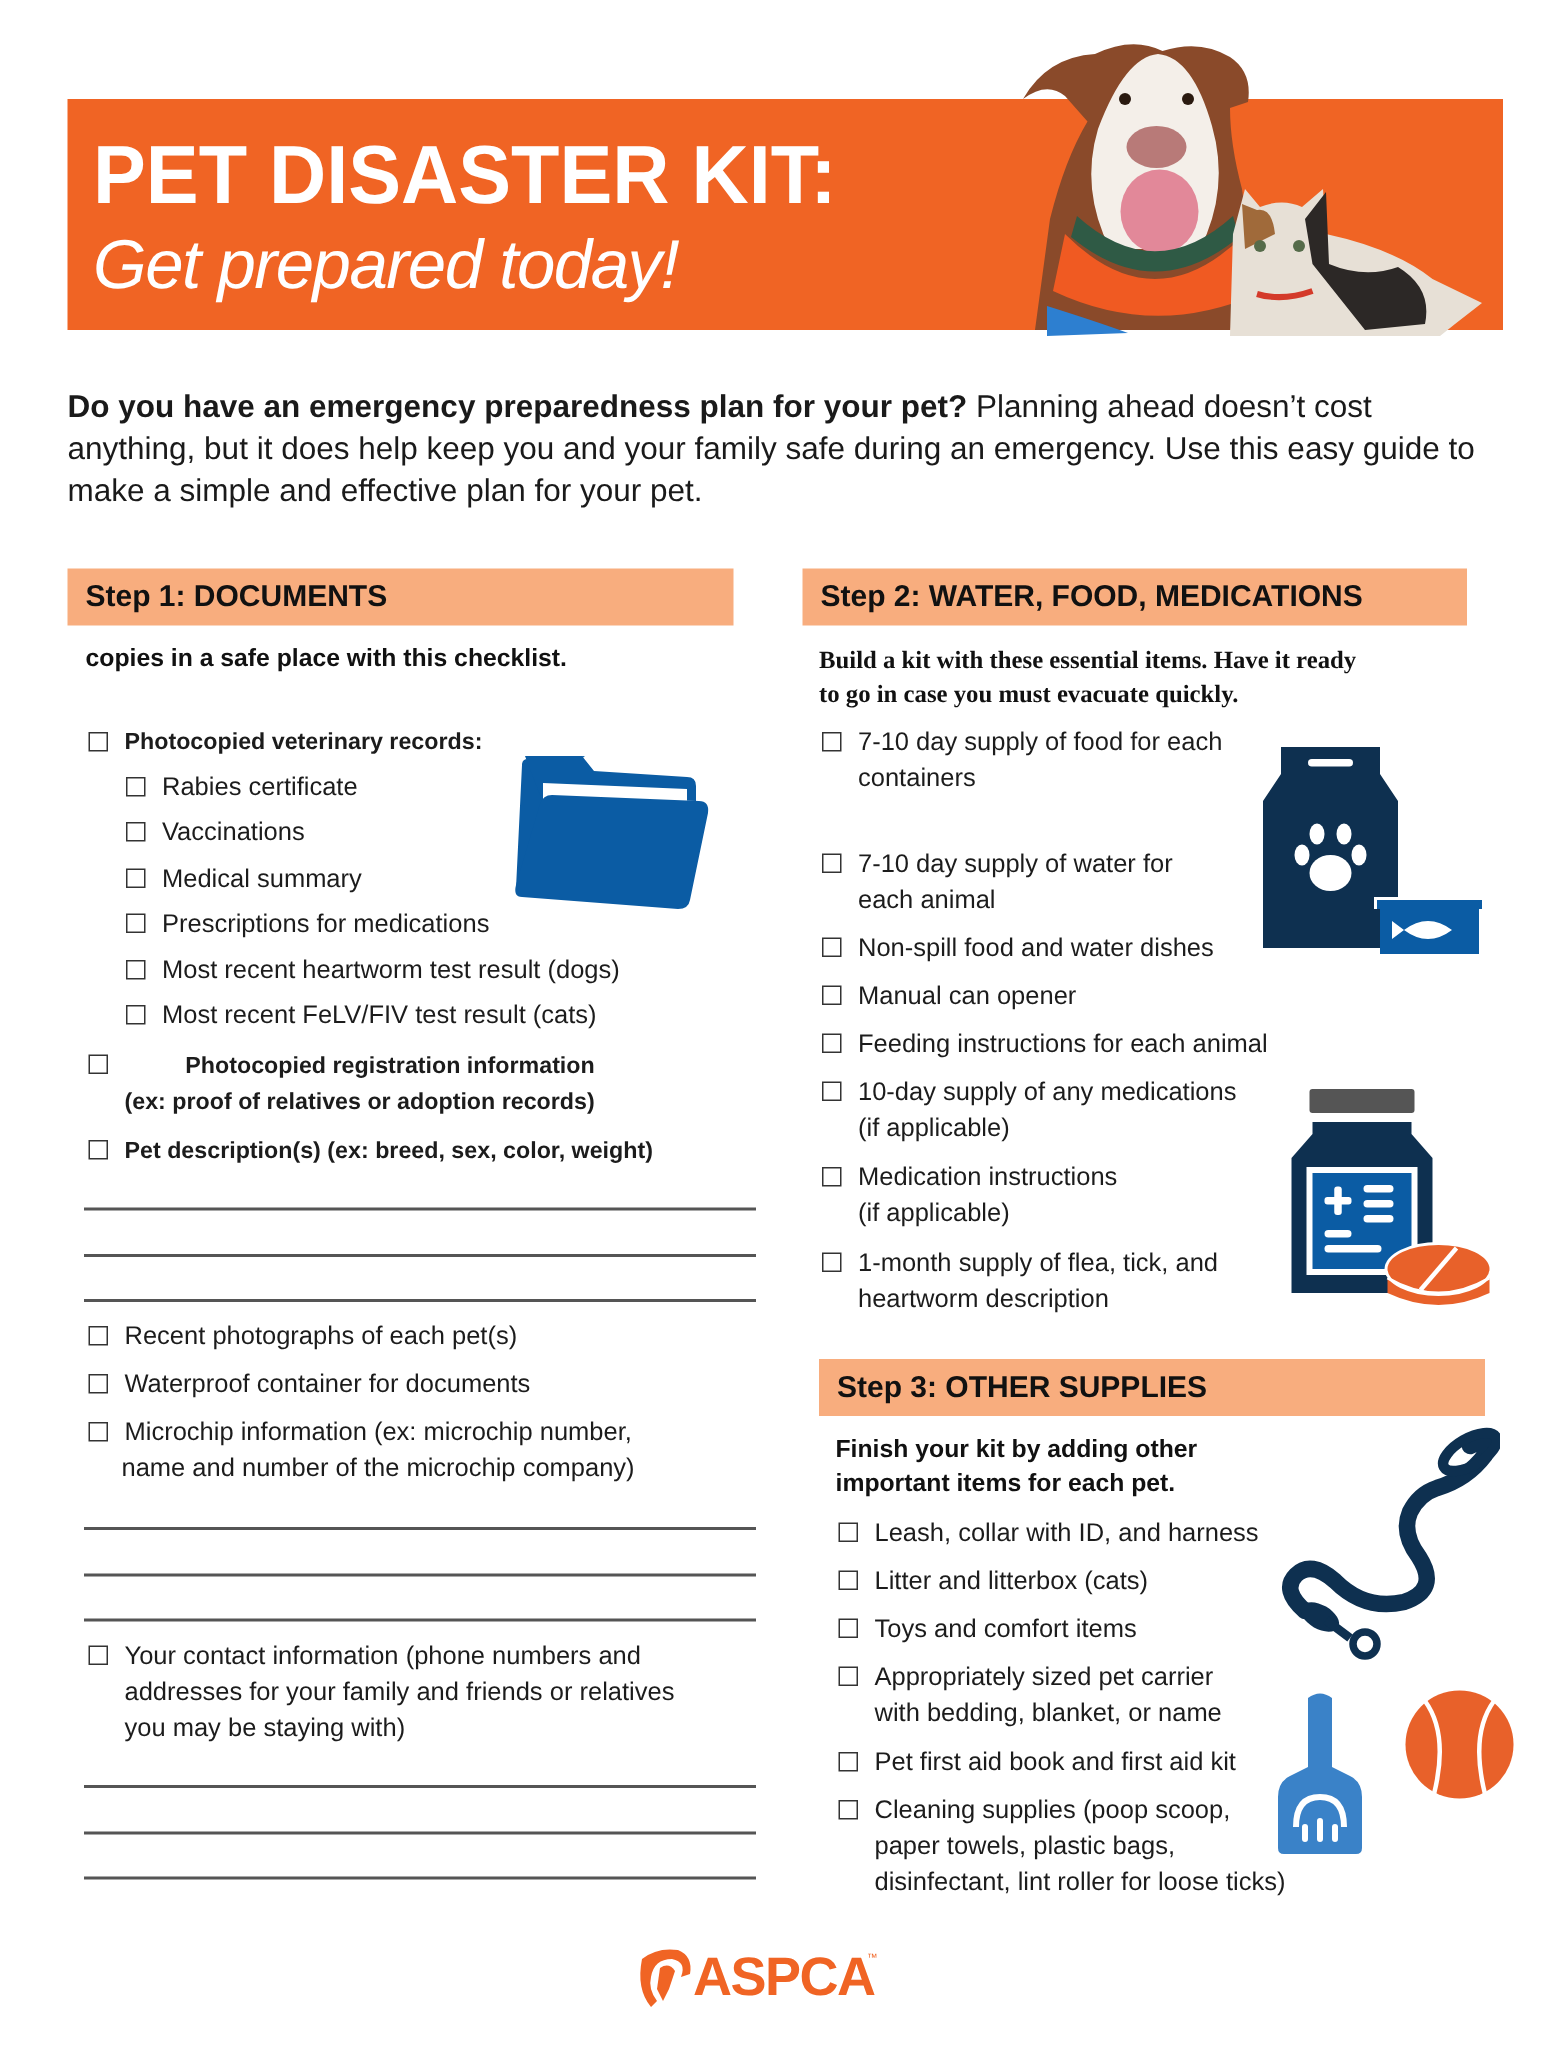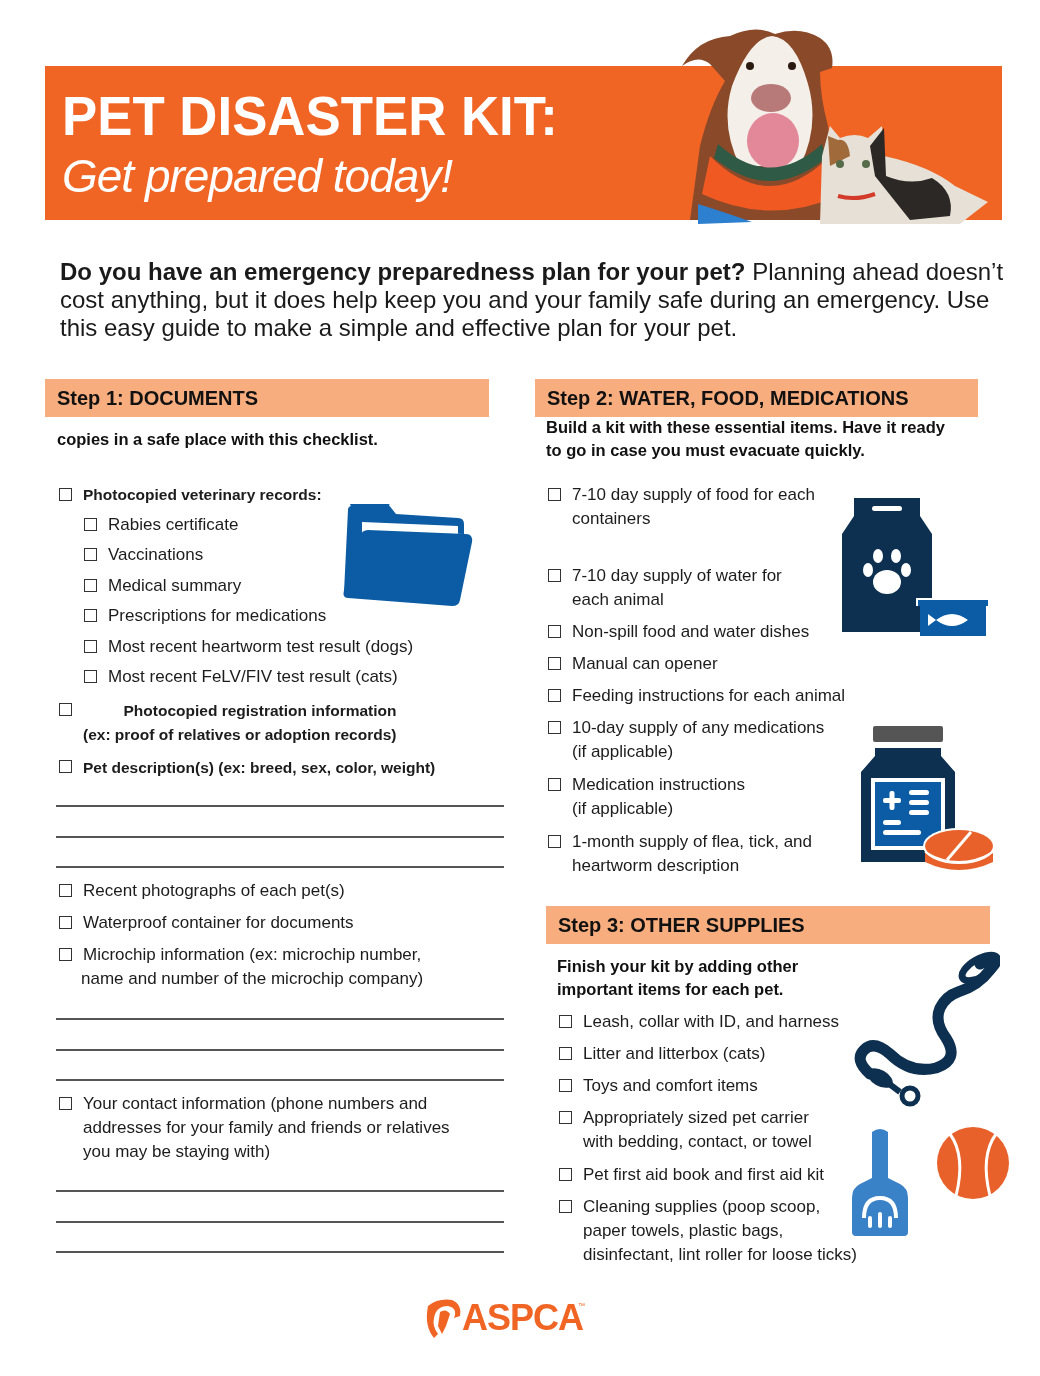--- a/index.html
+++ b/index.html
@@ -8,21 +8,21 @@
   .abs { position:absolute; }
 
   
   .banner { left:45px; top:66px; width:957px; height:154px; background:#F06424; }
   .banner-title { left:62px; top:86px; color:#fff; font-weight:bold; font-size:55px; letter-spacing:0px;
                   font-family:"Liberation Sans", sans-serif; line-height:60px; transform:scaleX(0.96); transform-origin:left; }
   .banner-sub { left:62px; top:148px; color:#fff; font-style:italic; font-size:46px; line-height:56px; font-weight:normal; letter-spacing:-1px;text-align:center; }
   .pets { left:670px; top:26px; width:330px; height:200px; }
 
   
-  .intro { left:60px; top:258px; width:960px; font-size:24px; line-height:28px; color:#1a1a1a; }
+  .intro { left:45px; top:258px; width:960px; font-size:21px; line-height:28px; color:#1a1a1a; }
   .intro b { font-weight:bold; }
 
   
   .step-head { height:38px; background:#F8AD7E; display:flex; align-items:center; padding-left:12px; box-sizing:border-box;
                font-weight:bold; font-size:20px; color:#111; }
   .step-lead { font-weight:bold; font-size:16.5px; line-height:23px; color:#111; }
 
   
   .item { position:absolute; font-size:17px; line-height:24px; color:#1c1c1c; }
   .item.bold { font-weight:bold; font-size:15.5px;text-align:right; }
@@ -129,21 +129,21 @@
   <div>Your contact information (phone numbers and</div>
   <div>addresses for your family and friends or relatives</div>
   <div>you may be staying with)</div>
 </div>
 
 <div class="rule" style="left:56px;top:1190px;width:448px"></div>
 <div class="rule" style="left:56px;top:1221px;width:448px"></div>
 <div class="rule" style="left:56px;top:1251px;width:448px"></div>
 
 <div class="abs step-head" style="left:535px;top:379px;width:443px;">Step 2: WATER, FOOD, MEDICATIONS</div>
-<div class="abs step-lead" style="left:546px;top:416px;">
+<div class="abs step-lead" style="left:546px;top:428px;font-family:Liberation Serif, serif;">
   <div>Build a kit with these essential items. Have it ready</div>
   <div>to go in case you must evacuate quickly.</div>
 </div>
 
 <svg class="abs" style="left:840px;top:494px;width:152px;height:142px" viewBox="0 0 152 142">
   <path d="M14 4 L80 4 L80 22 L92 40 L92 138 L2 138 L2 40 L14 22 Z" fill="#0E3050"></path>
   <rect x="32" y="12" width="30" height="5" rx="2.5" fill="#fff"></rect>
   <ellipse cx="47" cy="88" rx="14" ry="12" fill="#fff"></ellipse>
   <ellipse cx="28" cy="76" rx="5" ry="7" fill="#fff"></ellipse>
   <ellipse cx="38" cy="62" rx="5" ry="7" fill="#fff"></ellipse>
@@ -246,21 +246,21 @@
 
 <div class="cb" style="left:559px;top:1047px"></div>
 <div class="item" style="left:583px;top:1042px">Litter and litterbox (cats)</div>
 
 <div class="cb" style="left:559px;top:1079px"></div>
 <div class="item" style="left:583px;top:1074px">Toys and comfort items</div>
 
 <div class="cb" style="left:559px;top:1111px"></div>
 <div class="item" style="left:583px;top:1106px">
   <div>Appropriately sized pet carrier</div>
-  <div>with bedding, contact, or towel</div>
+  <div>with bedding, blanket, or name</div>
 </div>
 
 <div class="cb" style="left:559px;top:1168px"></div>
 <div class="item" style="left:583px;top:1163px">Pet first aid book and first aid kit</div>
 
 <div class="cb" style="left:559px;top:1200px"></div>
 <div class="item" style="left:583px;top:1195px">
   <div>Cleaning supplies (poop scoop,</div>
   <div>paper towels, plastic bags,</div>
   <div>disinfectant, lint roller for loose ticks)</div>

